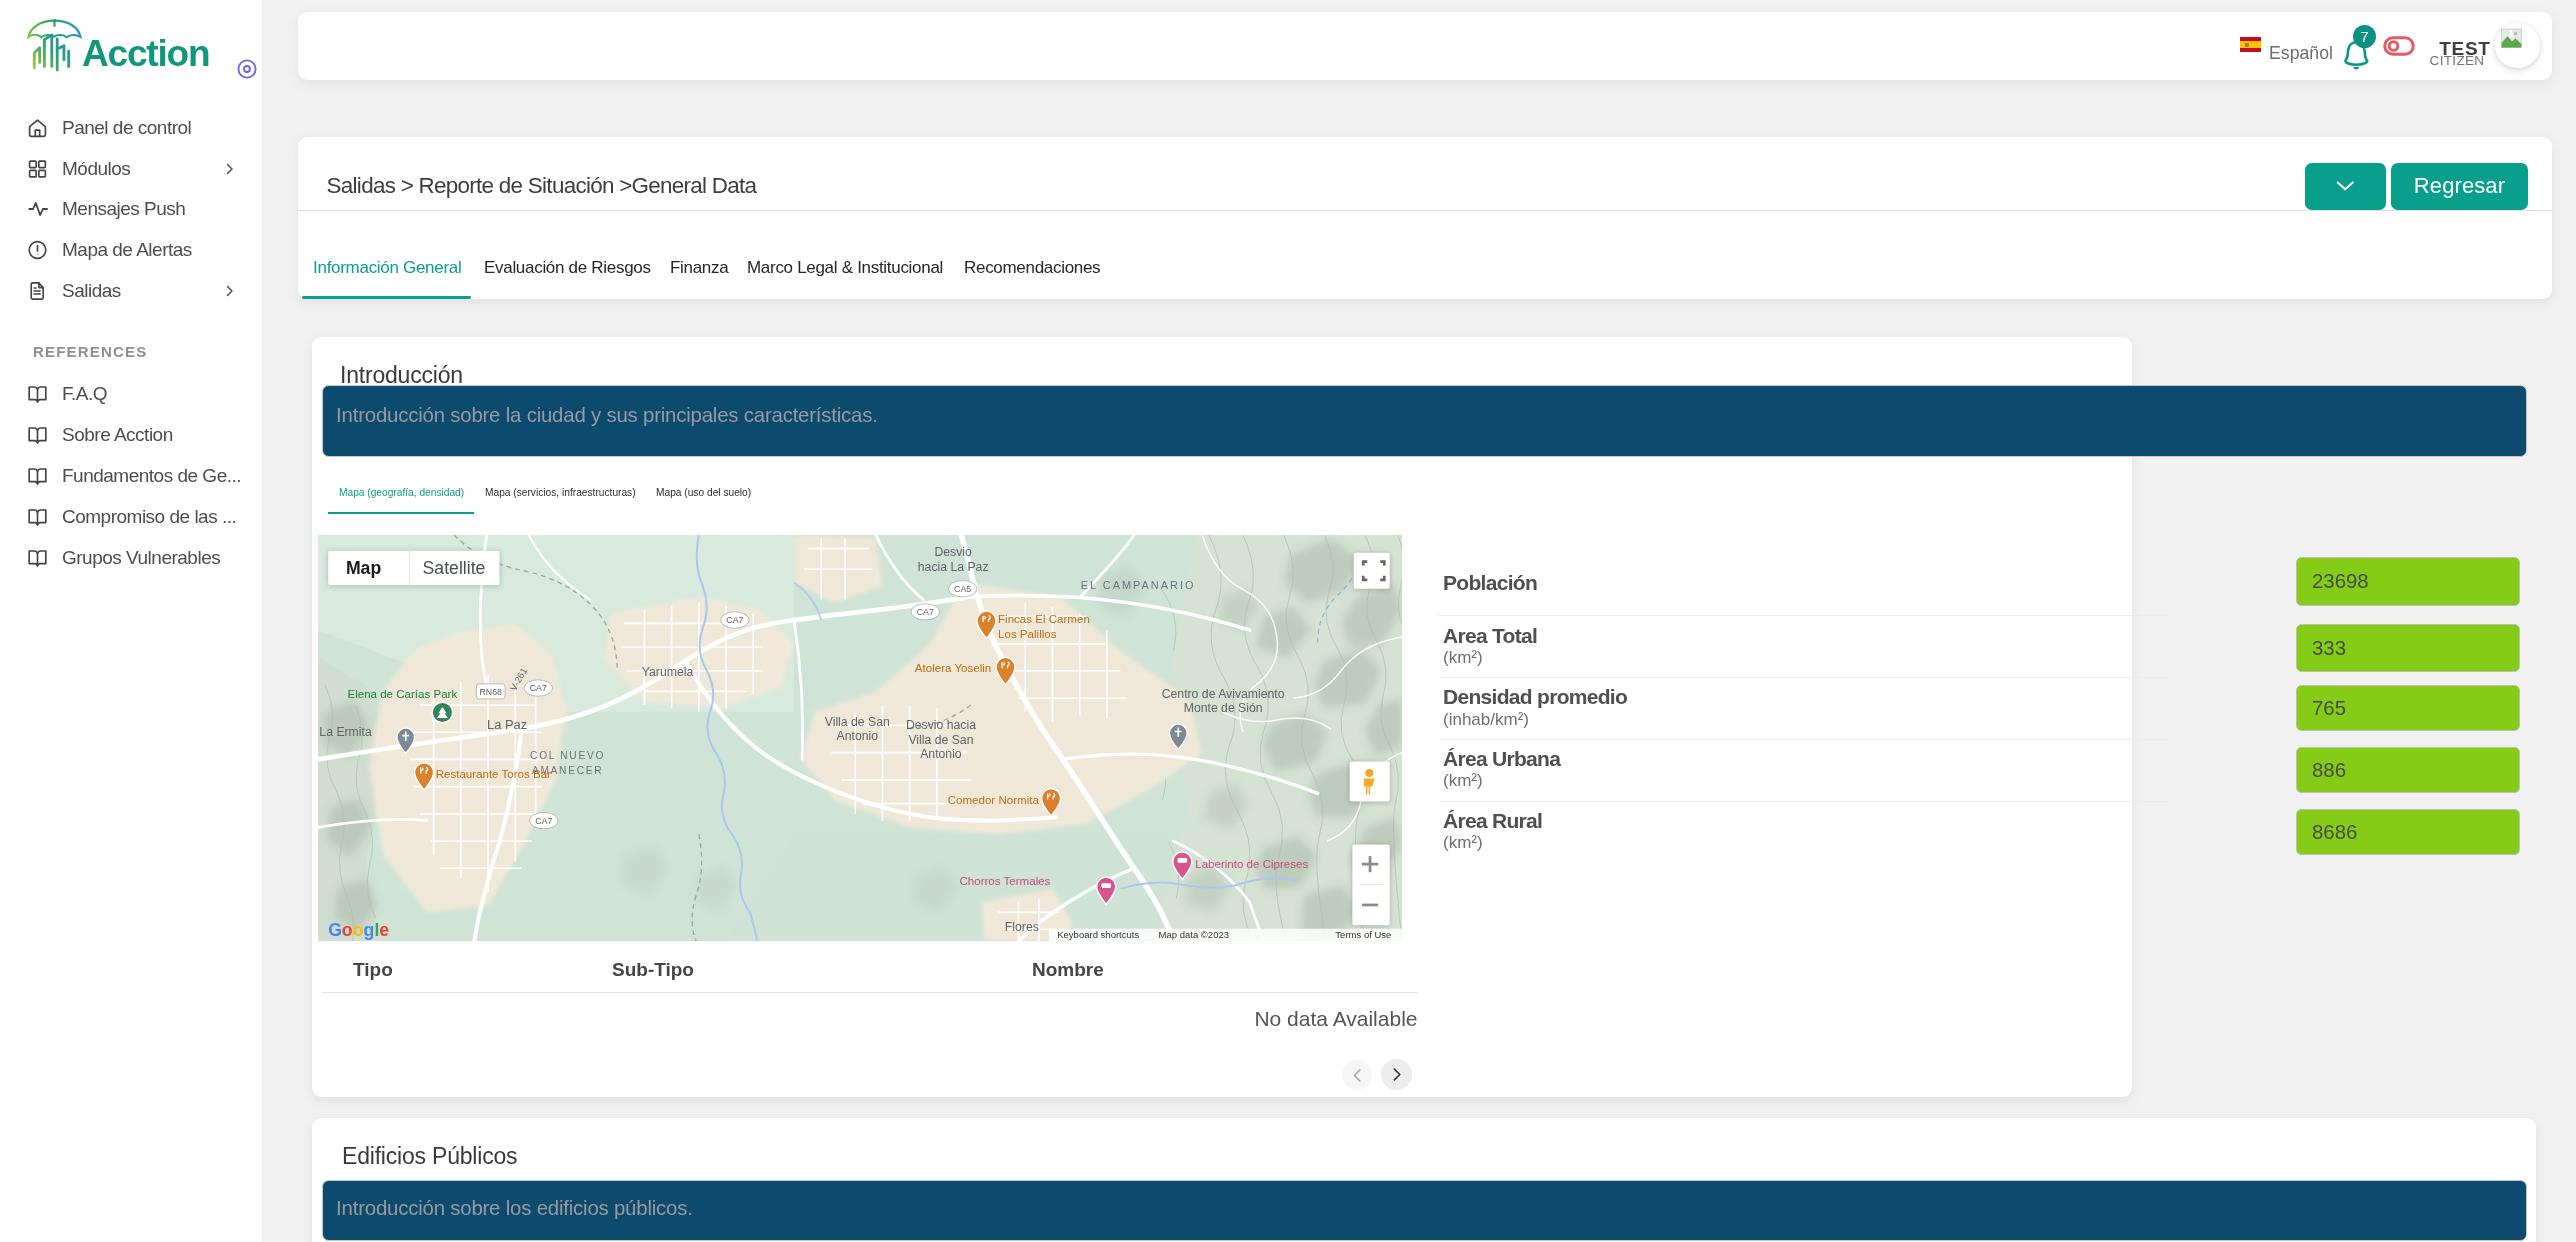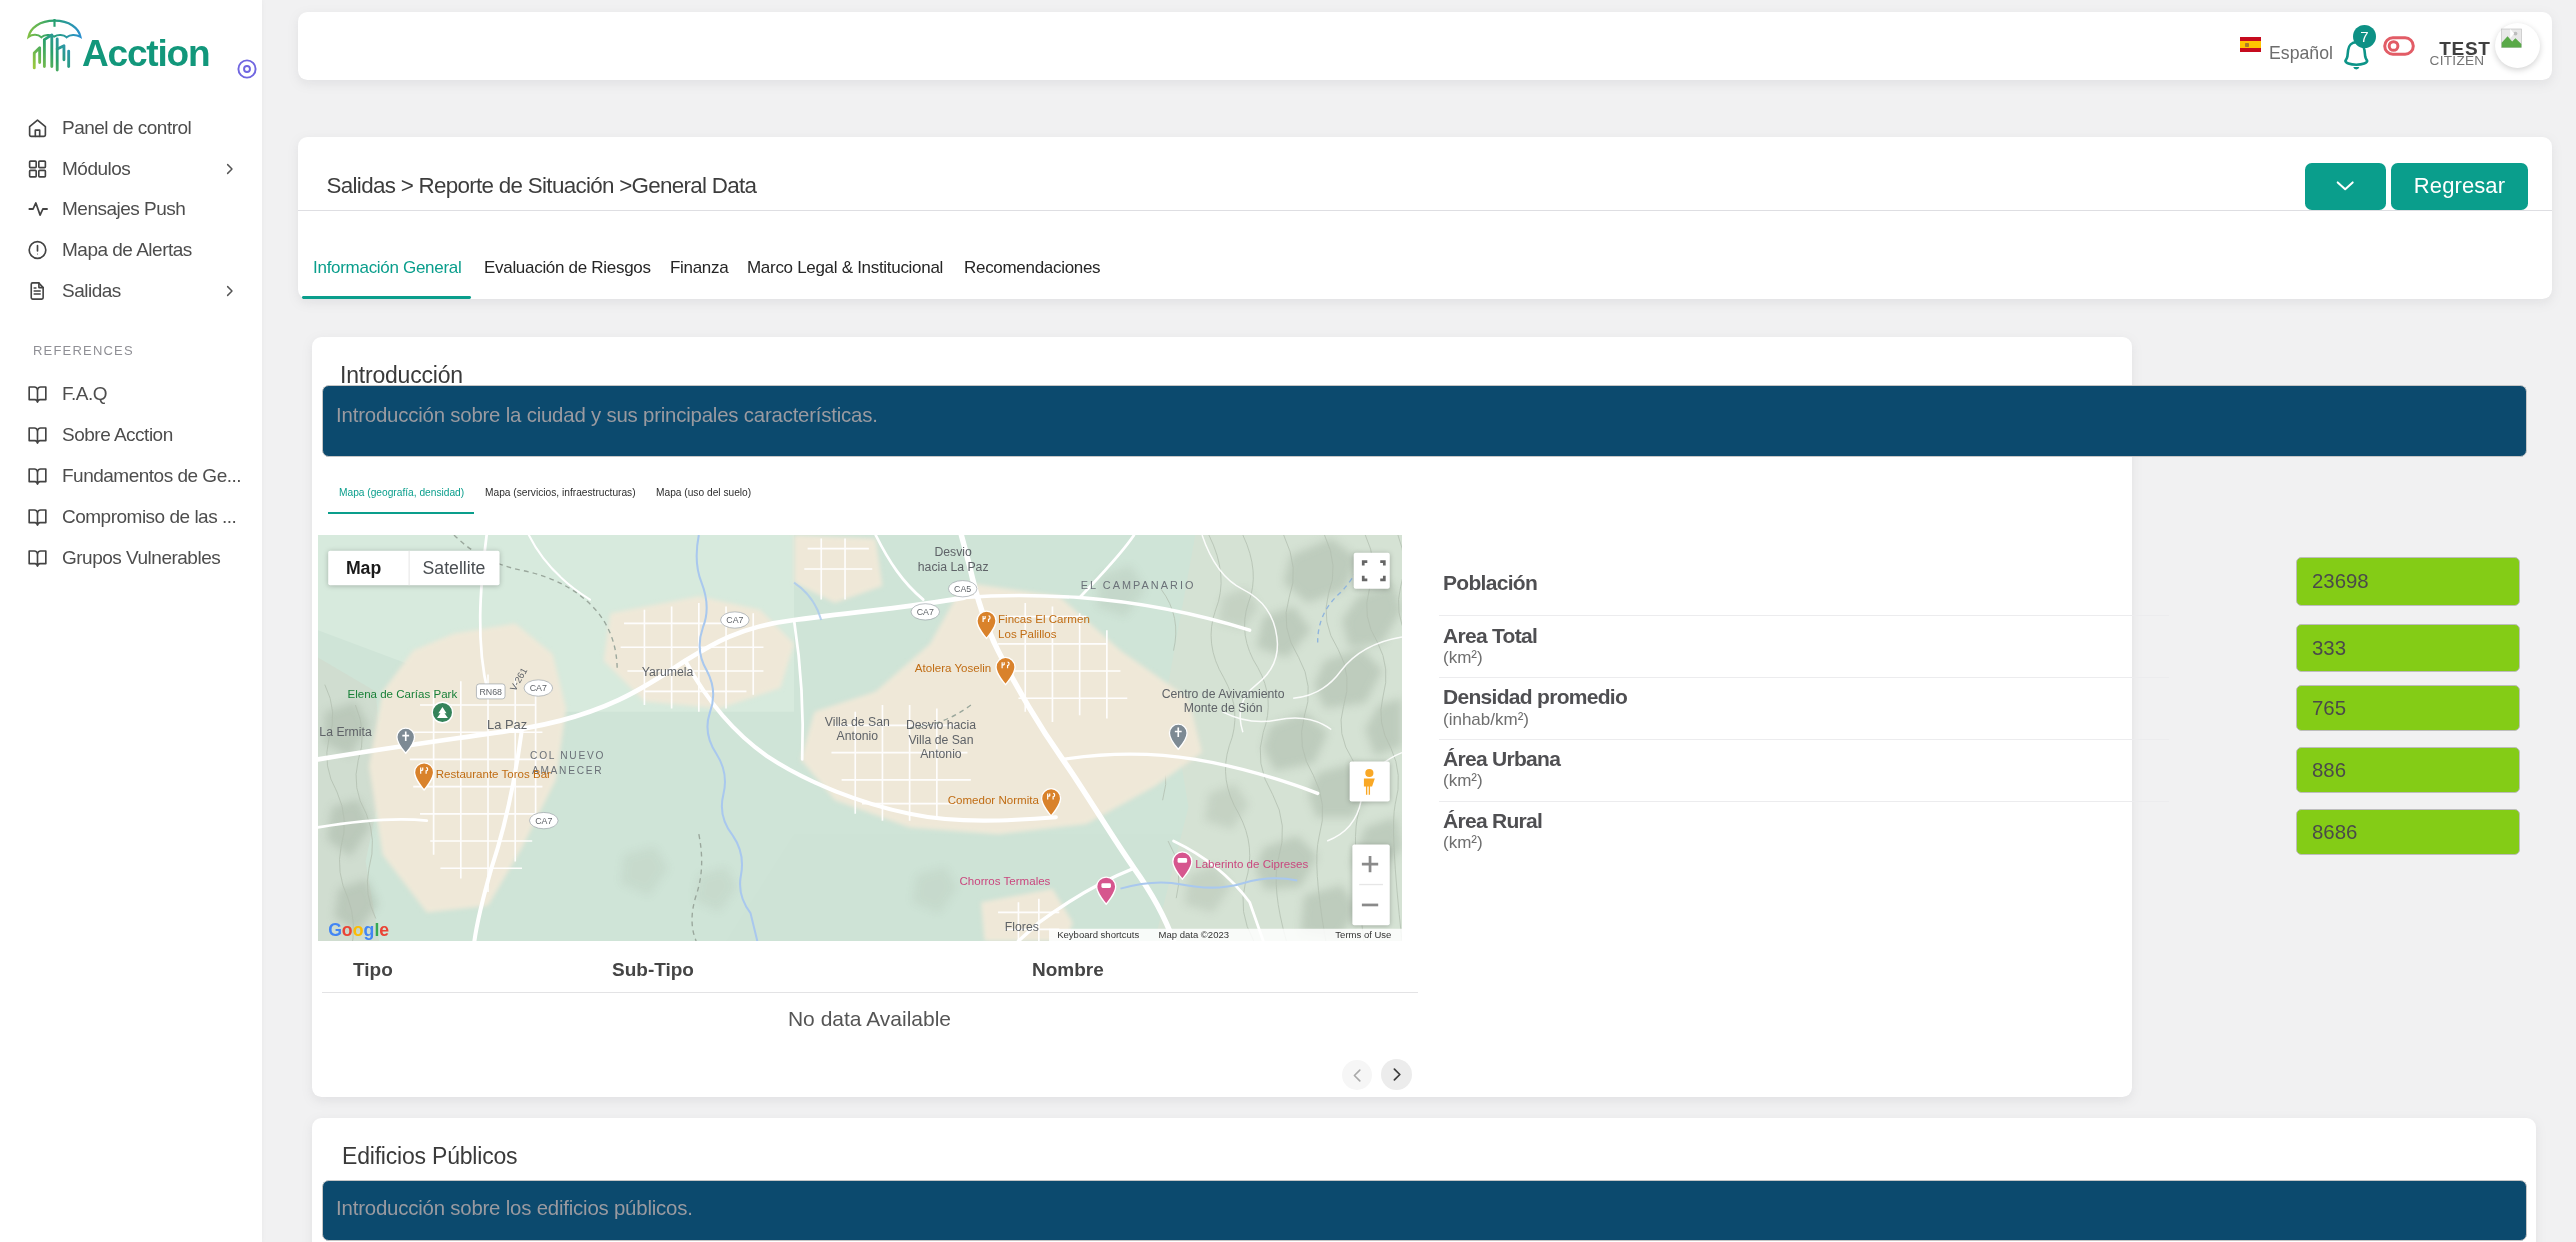--- a/index.html
+++ b/index.html
@@ -96,21 +96,21 @@
         <path d="M14 2.5 H6.5 A1.5 1.5 0 0 0 5 4 v16 a1.5 1.5 0 0 0 1.5 1.5 h11 A1.5 1.5 0 0 0 19 20 V8 Z"></path>
         <path d="M14 2.5 V8 h5"></path>
         <path d="M8.5 12 h7 M8.5 15.5 h7 M8.5 8.5 h2"></path>
       </svg>
     <span class="tx">Salidas</span>
     <svg class="chev" width="15" height="15" viewBox="0 0 24 24" fill="none" stroke="#555" stroke-width="2.3" stroke-linecap="round" stroke-linejoin="round">
         <path d="M9 5 l7 7 -7 7"></path>
       </svg>
   </div>
 
-  <div class="abs" style="left:33px;top:343px;font-size:13px;color:#8f8f95;letter-spacing:1.2px;">REFERENCES</div>
+  <div class="abs" style="left:33px;top:343px;font-size:15px;color:#8f8f95;letter-spacing:1.2px;font-weight:bold;">REFERENCES</div>
 
   <div class="nav-item" style="top:379px;">
     <svg class="ic bk" width="21" height="21" viewBox="0 0 24 24" fill="none" stroke="#434343" stroke-width="1.9" stroke-linecap="round" stroke-linejoin="round">
         <path d="M2.5 4 H8 a3.5 3.5 0 0 1 4 3 a3.5 3.5 0 0 1 4 -3 h5.5 v14.5 H15.5 a3.2 3.2 0 0 0 -3.5 2.5 a3.2 3.2 0 0 0 -3.5 -2.5 H2.5 Z"></path>
         <path d="M12 7 v14"></path>
       </svg>
     <span class="tx">F.A.Q</span>
   </div>
   <div class="nav-item" style="top:420px;">
     <svg class="ic bk" width="21" height="21" viewBox="0 0 24 24" fill="none" stroke="#434343" stroke-width="1.9" stroke-linecap="round" stroke-linejoin="round">
@@ -457,21 +457,21 @@
   <input class="fld" style="left: 1984px; top: 410px; width: 224px; height: 46px;" value="886">
   <div class="abs" style="left:1127px;top:464px;width:730px;height:1.4px;background:#ececee;"></div>
   <div class="abs" style="left:1131px;top:472px;font-size:21px;font-weight:bold;color:#4f4f52;letter-spacing:-0.7px;">Área Rural</div>
   <div class="abs" style="left:1131px;top:496px;font-size:17px;color:#6f6f6f;">(km²)</div>
   <input class="fld" style="left: 1984px; top: 472px; width: 224px; height: 46px;" value="8686">
 
   <div class="abs" style="left:41px;top:622px;font-size:19px;font-weight:bold;color:#454545;">Tipo</div>
   <div class="abs" style="left:300px;top:622px;font-size:19px;font-weight:bold;color:#454545;">Sub-Tipo</div>
   <div class="abs" style="left:720px;top:622px;font-size:19px;font-weight:bold;color:#454545;">Nombre</div>
   <div class="abs" style="left:9.5px;top:655px;width:1096px;height:1.4px;background:#e3e3e5;"></div>
-  <div class="abs" style="left:9.5px;top:670px;width:1096px;text-align:center;font-size:21px;color:#555;">No data Available</div>
+  <div class="abs" style="left:9.5px;top:670px;width:1096px;text-align:right;font-size:21px;color:#555;">No data Available</div>
 
   <div class="abs" style="left:1030px;top:723px;width:30px;height:30px;border-radius:50%;background:#f6f6f6;">
     <svg class="abs" style="left:8.8px;top:7.5px;" width="12.2" height="15" viewBox="0 0 18 22" fill="none" stroke="#a9a9a9" stroke-width="2.4" stroke-linecap="round" stroke-linejoin="round">
         <path d="M13 3 L5 11 L13 19"></path>
       </svg>
   </div>
   <div class="abs" style="left:1069px;top:722px;width:31px;height:31px;border-radius:50%;background:#ececec;">
     <svg class="abs" style="left:10.2px;top:7.5px;" width="12.2" height="15" viewBox="0 0 18 22" fill="none" stroke="#3c3c3c" stroke-width="2.6" stroke-linecap="round" stroke-linejoin="round">
         <path d="M5 3 L13 11 L5 19"></path>
       </svg>

